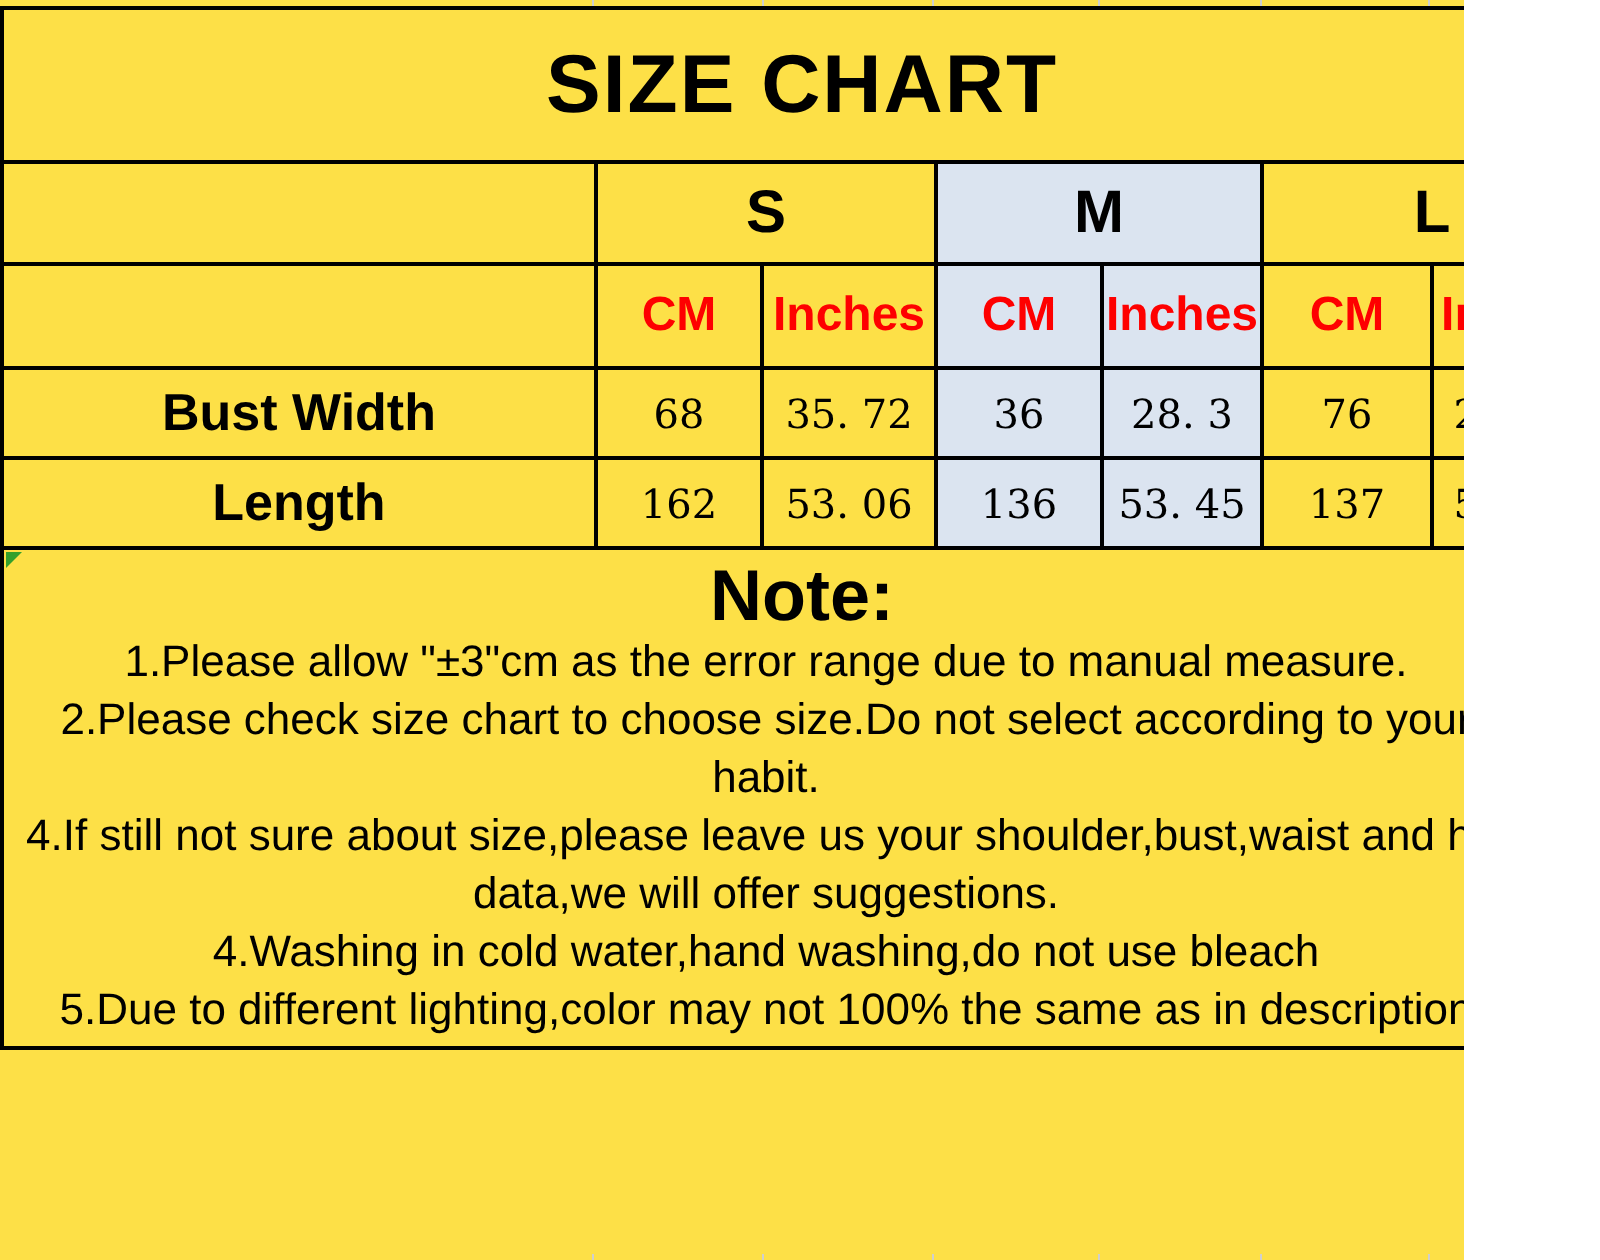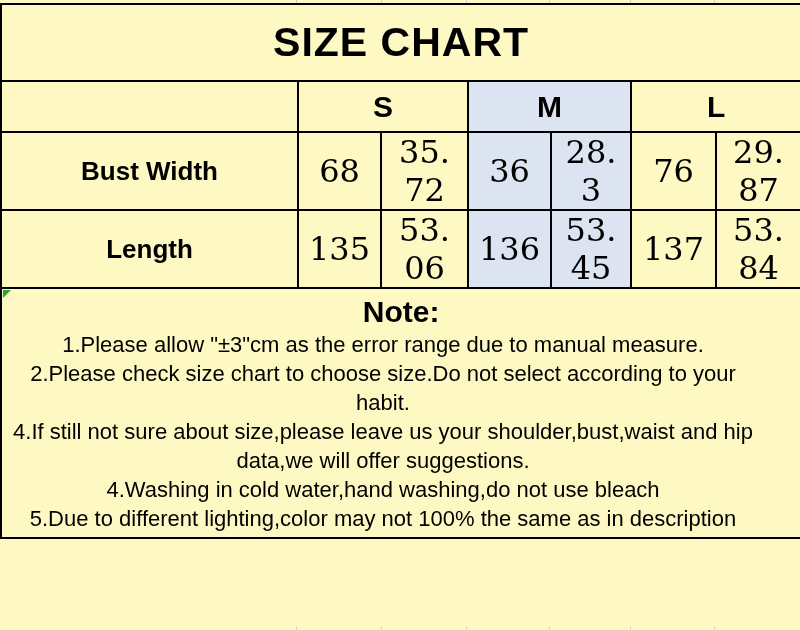--- a/index.html
+++ b/index.html
@@ -1,47 +1,47 @@
 <!DOCTYPE html>
 <html><head>
 <meta charset="utf-8">
 <style>
   html,body{margin:0;padding:0;background:#fff;}
   .canvas{
-    position:relative;width:800px;height:630px;background:#fef9c3;
+    position:relative;width:732px;height:630px;background:#fde047;
     font-family:"Liberation Sans",sans-serif;overflow:hidden;color:#000;
   }
   .stub{position:absolute;width:1px;height:3px;background:#cfcfcf;}
   .stub.top{top:0;}
   .stub.bottom{bottom:0;}
   .s1{left:296px}.s2{left:381px}.s3{left:466px}.s4{left:549px}.s5{left:630px}.s6{left:714px}
 
   table.size-chart{
     border-collapse:collapse;table-layout:fixed;width:800px;
     margin-top:3px;
   }
   table.size-chart td{border:2px solid #000;text-align:center;vertical-align:middle;padding:0;overflow:hidden;}
 
   td.title-cell{height:75px;font-size:41px;font-weight:bold;letter-spacing:1px;}
   tr.size-row td{height:49px;font-size:30px;font-weight:bold;}
   tr.unit-row td{height:50px;font-size:24px;font-weight:bold;color:#fe0000;}
   tr.data-row td{height:43px;margin-left:40px;}
   td.row-label{font-size:26px;font-weight:bold;}
-  td.num{font-size:32px;font-family:"DejaVu Serif",serif;}
+  td.num{font-size:20px;font-family:"DejaVu Serif",serif;}
   .hl{background:#dbe4f0;}
 
   td.note-cell{
     height:248px;vertical-align:top;text-align:left;
     padding:3px 0 0 7px;position:relative;
   }
   .green-tri{
     position:absolute;top:1px;left:1px;width:0;height:0;
     border-top:8px solid #33a02c;border-right:8px solid transparent;
   }
-  .note-heading{font-size:30px;font-weight:bold;line-height:36px;}
+  .note-heading{font-size:36px;font-weight:bold;line-height:36px;}
   .note-line{font-size:22px;line-height:29px;width:762px;}
 </style>
 </head>
 <body>
 
 <div class="canvas">
 
   <div>
     <div class="stub top s1"></div>
     <div class="stub top s2"></div>
@@ -67,36 +67,45 @@
       <td colspan="7" class="title-cell">SIZE CHART</td>
     </tr>
 
     <tr class="size-row">
       <td></td>
       <td colspan="2">S</td>
       <td colspan="2" class="hl">M</td>
       <td colspan="2">L</td>
     </tr>
 
+    <tr class="unit-row">
+      <td></td>
+      <td>CM</td>
+      <td>Inches</td>
+      <td class="hl">CM</td>
+      <td class="hl">Inches</td>
+      <td>CM</td>
+      <td>Inches</td>
+    </tr>
 
     <tr class="data-row">
       <td class="row-label">Bust Width</td>
       <td class="num">68</td>
       <td class="num">35. 72</td>
       <td class="num hl">36</td>
       <td class="num hl">28. 3</td>
       <td class="num">76</td>
       <td class="num">29. 87</td>
     </tr>
 
 
 
     <tr class="data-row">
       <td class="row-label">Length</td>
-      <td class="num">135</td>
+      <td class="num">162</td>
       <td class="num">53. 06</td>
       <td class="num hl">136</td>
       <td class="num hl">53. 45</td>
       <td class="num">137</td>
       <td class="num">53. 84</td>
     </tr>
 
     <tr>
       <td colspan="7" class="note-cell">
         <div class="green-tri"></div>

